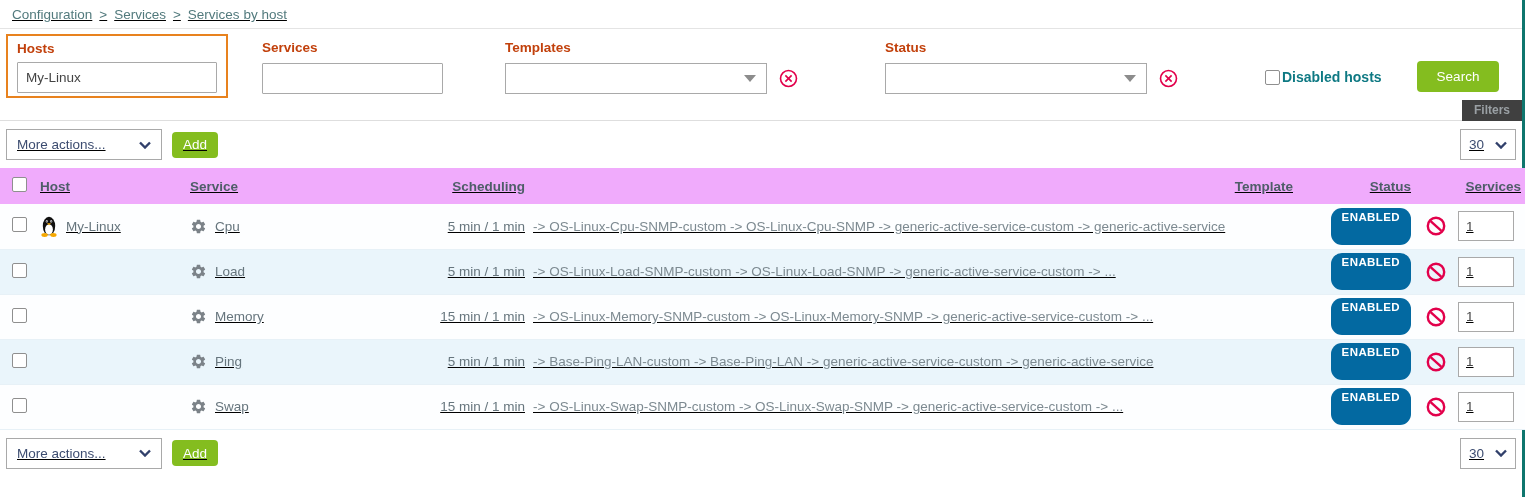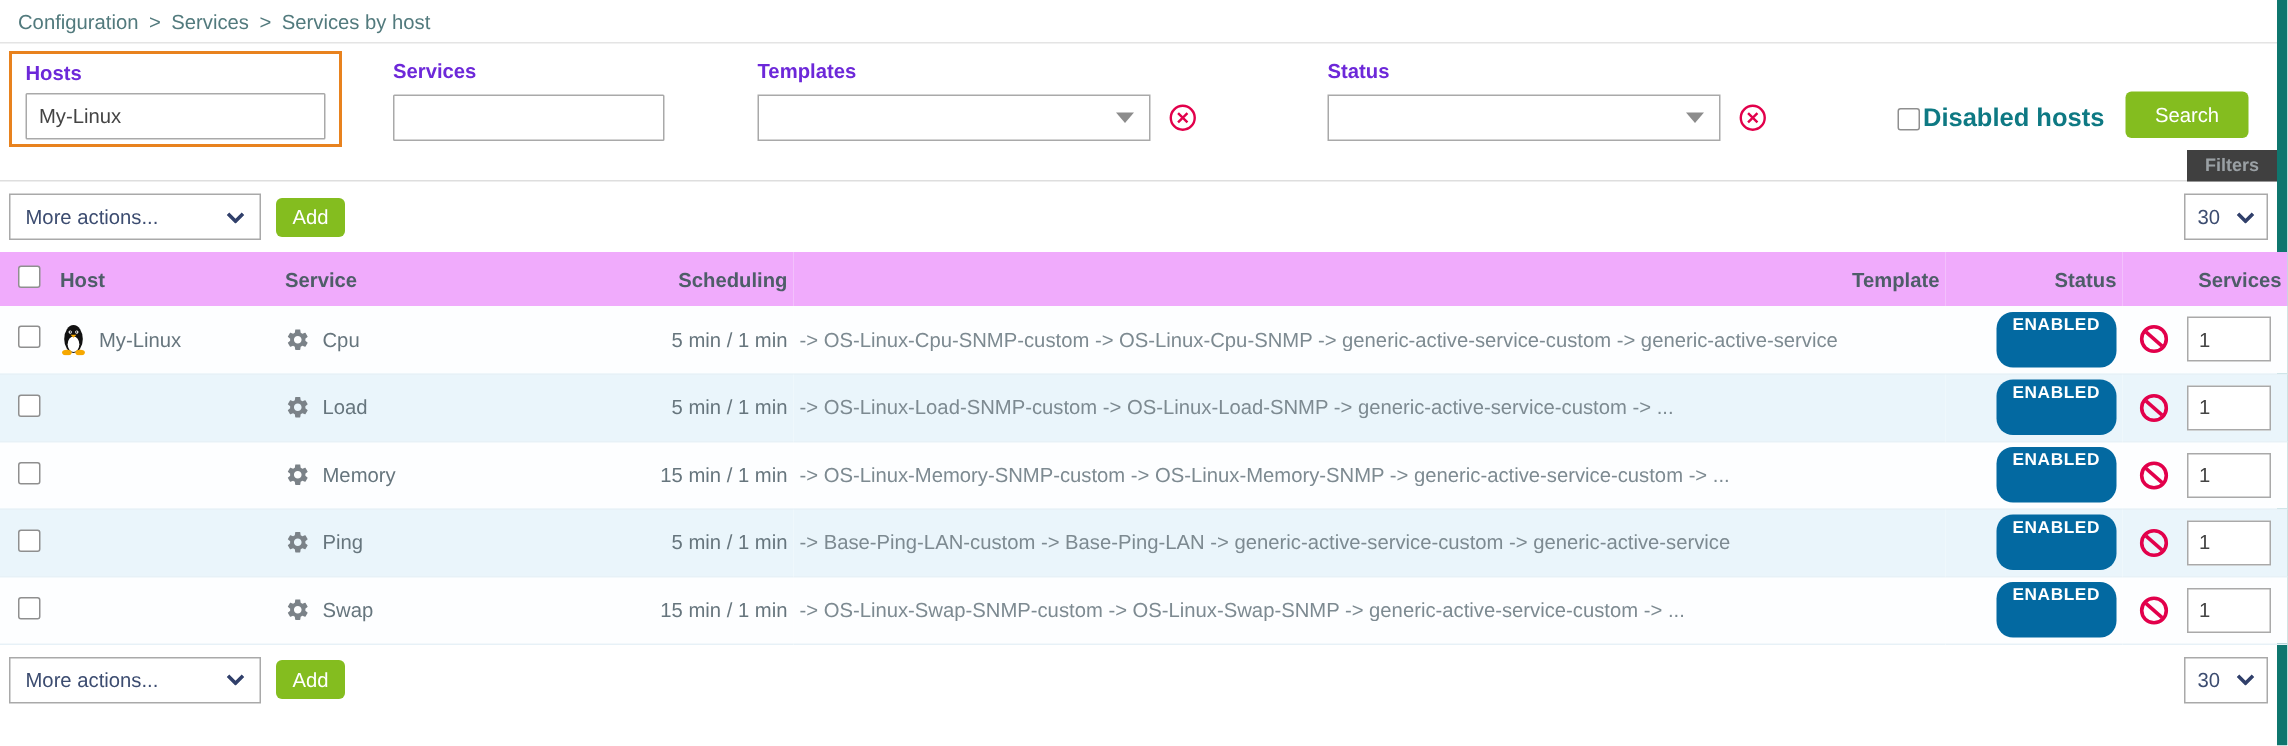--- a/index.html
+++ b/index.html
@@ -1,53 +1,53 @@
 <!DOCTYPE html>
 <html><head>
 <meta charset="utf-8">
 <style>
   * { box-sizing: border-box; margin: 0; padding: 0; }
   html,body { width: 1525px; height: 497px; overflow: hidden; background:#fff;
     font-family: "Liberation Sans", "DejaVu Sans", sans-serif; }
-  .page { width:1525px; height:497px; position:relative; border-right:7px solid #0f766e; }
+  .page { width:1525px; height:497px; position:relative; border-right:3px solid #0f766e;text-decoration:underline; }
 
   
   .breadcrumb { padding:7px 12px 6px; font-size:13.5px; color:#527a7d; }
   .breadcrumb span.sep { margin:0 7px; color:#527a7d; }
   .topline { border-bottom:1px solid #e4e4e4; }
 
   
   .filter-panel { position:relative; height:92px; border-bottom:1px solid #dedede; }
   .fgroup { position:absolute; }
-  .flabel { display:block; font-size:13.5px; font-weight:bold; color:#6d28d9; margin-bottom:8px; }
+  .flabel { display:block; font-size:13.5px; font-weight:bold; color:#c2410c; margin-bottom:8px; }
   .finput { width:200px; height:31px; border:1px solid #a9a9a9; font-size:13.5px; color:#444;
     padding:0 8px; background:#fff; border-radius:1px; outline:none; }
   .hosts-box { position:absolute; left:6px; top:5px; width:222px; height:64px;
     border:2px solid #e8821e; padding:5px 9px 0; }
   .hosts-box .flabel { margin-bottom:6px; }
   .dropdown { position:relative; width:262px; height:31px; border:1px solid #a9a9a9; background:#fff;
     display:flex; align-items:center; justify-content:flex-end; padding-right:10px; cursor:pointer; }
   .tri { width:0; height:0; border-left:6px solid transparent; border-right:6px solid transparent;
     border-top:7px solid #8c8c8c; }
   .clear-ic { display:inline-flex; margin-left:12px; cursor:pointer; }
   .chk-row { display:flex; align-items:center; }
   .chkbox { appearance:none; -webkit-appearance:none; width:15px; height:15px; border:1px solid #8f8f8f;
     background:#fff; border-radius:2px; cursor:pointer; }
-  .chk-label { font-size:17px; font-weight:bold; color:#0e7983; margin-left:2px; }
+  .chk-label { font-size:14px; font-weight:bold; color:#0e7983; margin-left:2px; }
   .btn-green { background:#84bd1f; color:#fff; border:none; border-radius:4px; font-size:13.5px;
     cursor:pointer; font-family:inherit; }
   .search-btn { width:82px; height:31px; }
   .filters-tab { position:absolute; right:0; bottom:-1px; background:#404040; color:#9aa0a4;
     font-size:12px; font-weight:bold; padding:3px 12px 4px; }
 
   
   .toolbar { display:flex; align-items:center; padding:8px 6px 8px 6px; height:47px; }
   .select-fake { position:relative; height:31px; background:#fff; border:1px solid #a9a9a9;
     display:flex; align-items:center; font-size:13.5px; color:#3c4c70; cursor:pointer; }
-  .more-actions { width:168px; padding:0 10px; justify-content:space-between; }
+  .more-actions { width:156px; padding:0 10px; justify-content:space-between; }
   .add-btn { width:46px; height:26px; margin-left:10px; }
   .pagesize { width:56px; padding:0 8px; justify-content:space-between; margin-left:auto; color:#3c4c70; }
   .chev { width:12px; height:8px; }
   .chev polyline { fill:none; stroke:#31406b; stroke-width:2.4; }
 
   
   table { width:1525px; border-collapse:collapse; table-layout:fixed; }
   col.c-chk{width:36px;} col.c-host{width:150px;} col.c-svc{width:178px;} col.c-sched{width:165px;}
   col.c-tpl{width:768px;} col.c-status{width:118px;} col.c-opt{width:110px;}
   thead th { background:#f0abfc; height:36px; font-size:13.5px; color:#4e5d68; text-align:left;

